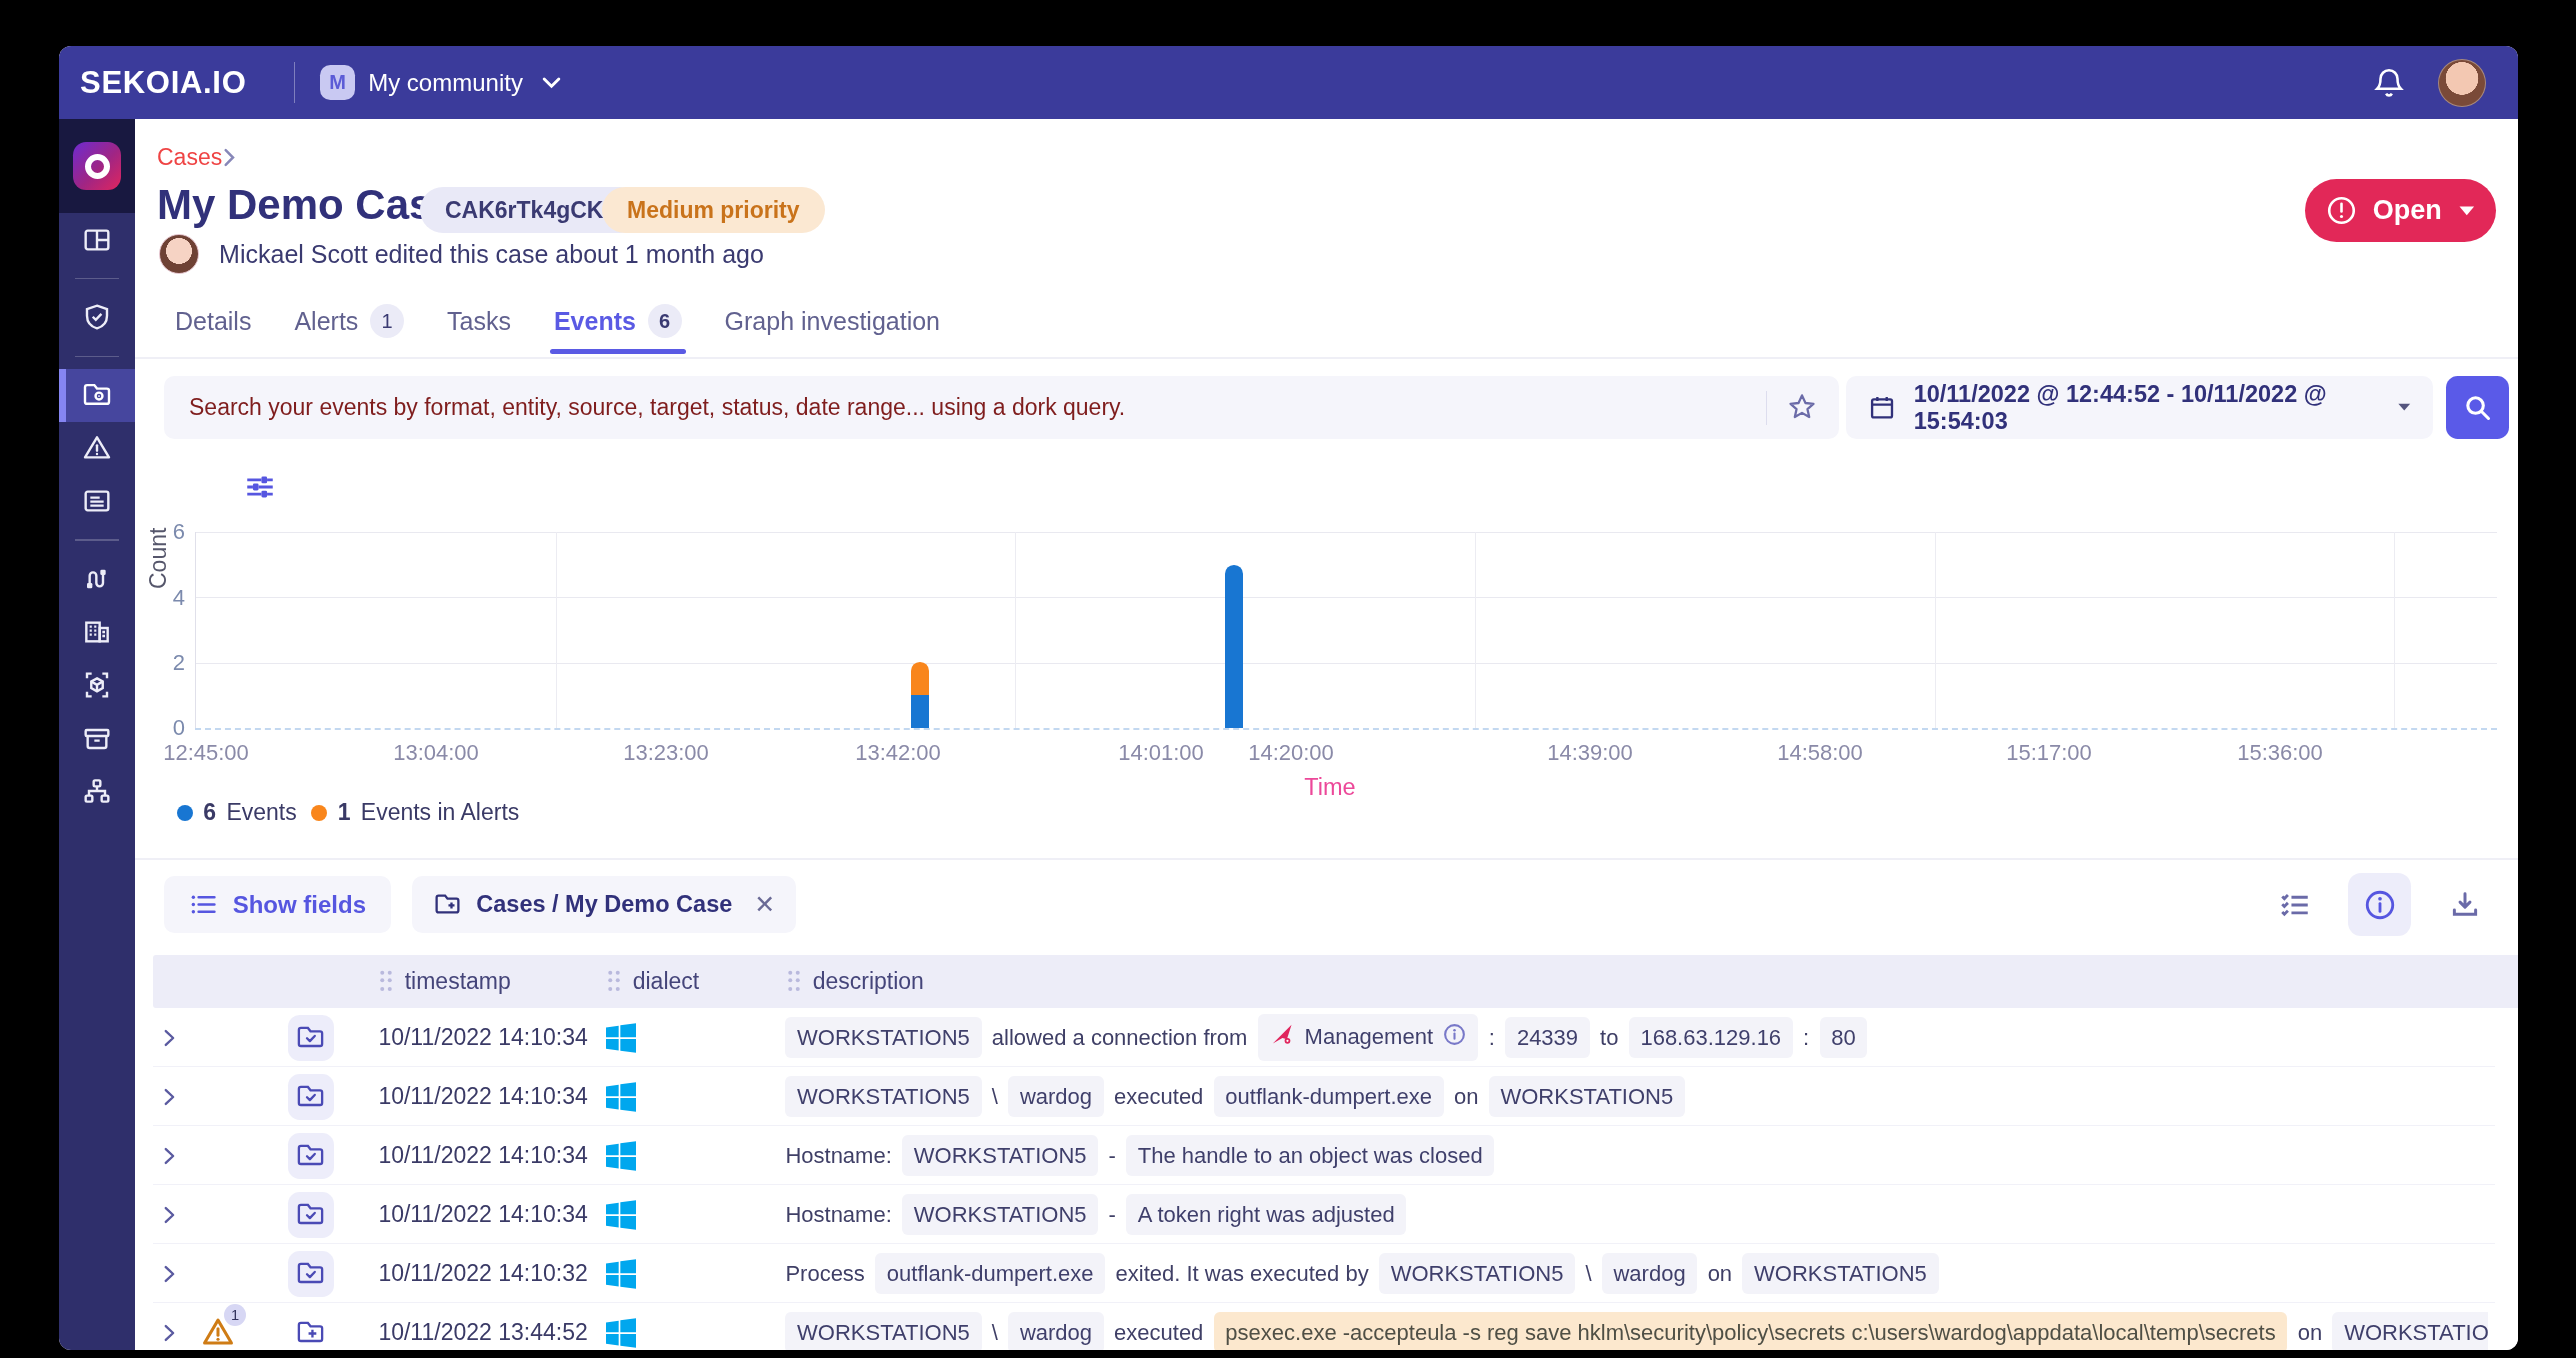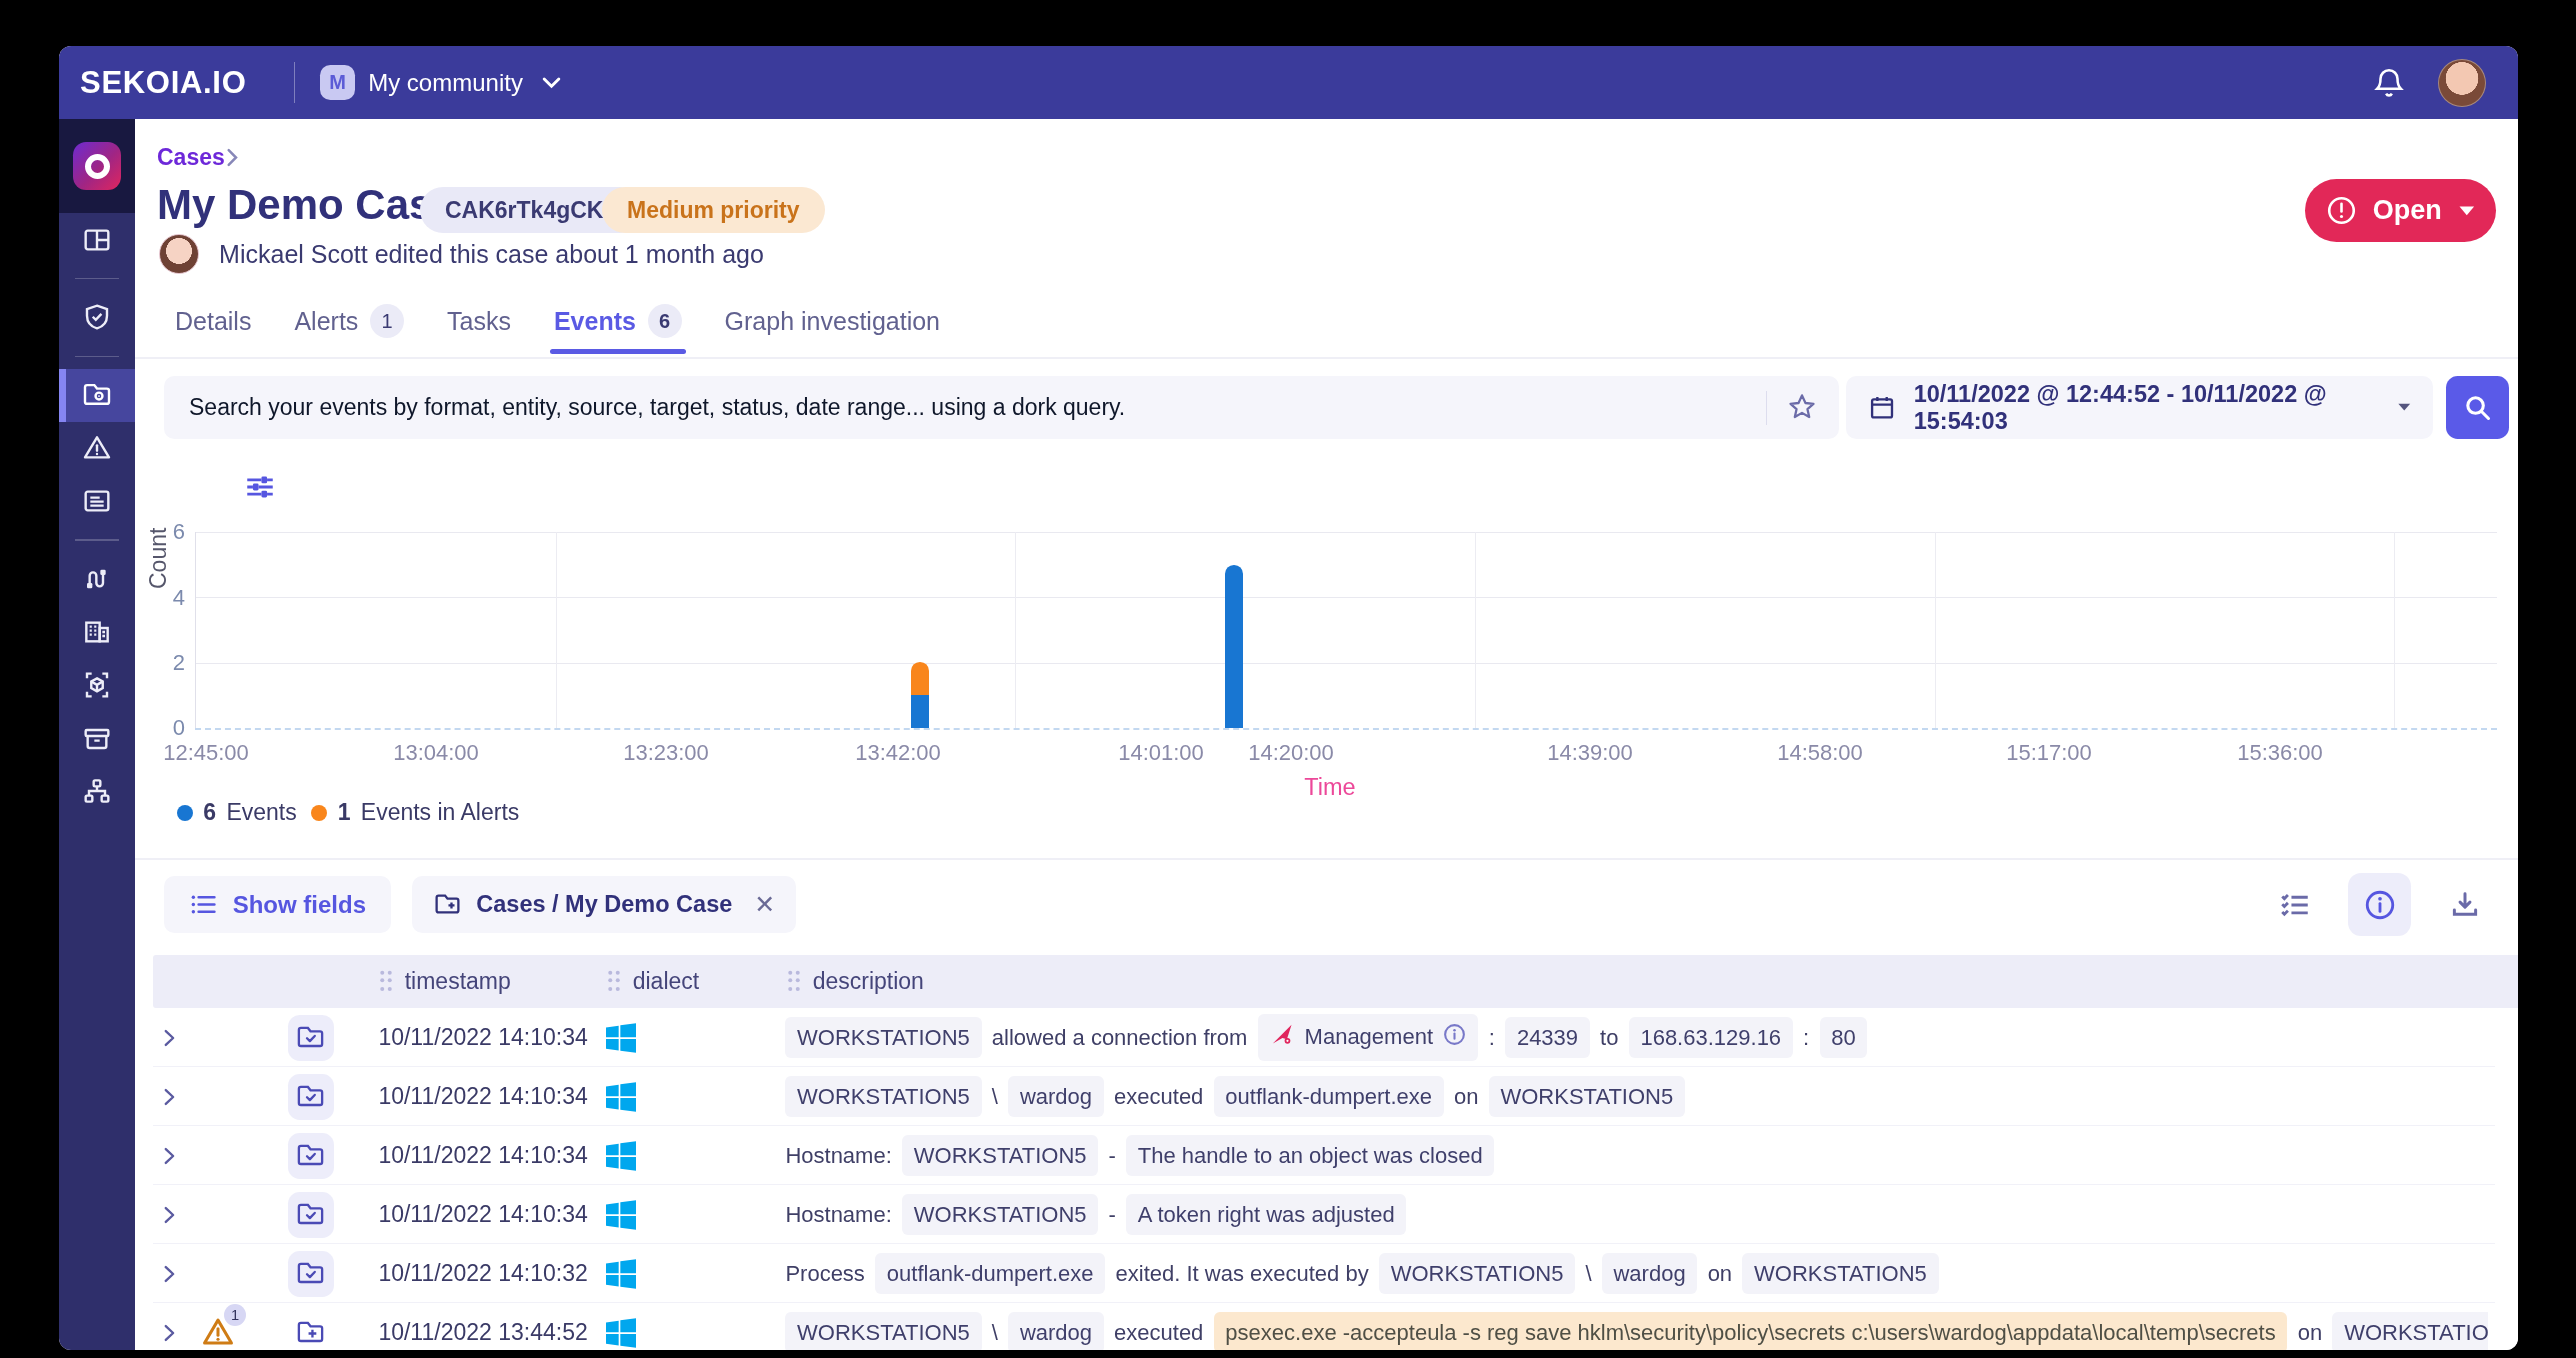--- a/index.html
+++ b/index.html
@@ -24,40 +24,40 @@
   .side-item { height:53px; display:flex; align-items:center; justify-content:center; position:relative; }
   .side-item.active { background:#46469E; height:53px; }
   .side-item.active::before { content:""; position:absolute; left:0; top:0; bottom:0; width:6.6px; background:#8585F2; }
   .side-div { height:1.5px; background:rgba(255,255,255,.22); margin:11.7px 16px; }
   .side-item svg { width:32px; height:32px; }
 
   
   .main { position:absolute; left:76px; top:73px; right:0; bottom:0; background:#fff; overflow:hidden; }
   .abs { position:absolute; }
 
-  .breadcrumb { left:22px; top:25px; font-size:23px; color:#6d28d9; display:flex; align-items:center; gap:0;font-weight:bold; }
+  .breadcrumb { left:22px; top:25px; font-size:23px; color:#ef4444; display:flex; align-items:center; gap:0; }
   .page-title { left:22px; top:62px; font-size:42px; font-weight:bold; color:#31317A; }
   .badge { height:46px; border-radius:23px; display:inline-flex; align-items:center; padding:0 25px; font-size:23px; font-weight:bold; }
   .badge.id { left:285px; top:68px; background:#E9E9F7; color:#3A3A72; }
   .badge.priority { left:467px; top:68px; background:#FBE8D2; color:#C9731B; font-weight:bold; }
   .meta { left:23.5px; top:115px; display:flex; align-items:center; gap:20.6px; font-size:25px; color:#3A3A70; }
   .meta .ava { width:40px; height:40px; border-radius:50%; background:radial-gradient(circle at 50% 42%, #F6D3C4 0 44%, #6E4134 45% 100%); border:0.7px solid #E3C3CC; }
 
   .open-btn { left:2170px; top:60px; width:191px; height:63px; border-radius:32px; background:#E22858; color:#fff; display:flex; align-items:center; justify-content:center; gap:16px; font-size:27px; font-weight:bold; cursor:pointer; }
 
   .tabs { left:40px; top:185px; display:flex; align-items:center; gap:43px; font-size:25px; color:#61618F;text-align:right; }
   .tab { display:flex; align-items:center; gap:11.7px; padding-bottom:16px; position:relative; cursor:pointer; }
   .tab .tbadge { min-width:34px; height:34px; border-radius:17px; background:#EBEBF7; color:#3A3A72; font-size:20px; display:flex; align-items:center; justify-content:center; padding:0 7.3px; }
   .tab.active { color:#5A5AE4; font-weight:bold; }
   .tab.active::after { content:""; position:absolute; left:-4.4px; right:-4.4px; bottom:0; height:5.1px; border-radius:2.9px; background:#5A5AE4; }
   .tabs-divider { left:0; right:0; top:238px; height:1.5px; background:#EFEFF6; }
 
   .search-row { left:29px; top:257px; right:22px; height:63px; }
   .search-input { position:absolute; left:0; top:0; width:1675px; height:63px; background:#F5F5FB; border-radius:10.3px; display:flex; align-items:center; }
-  .search-input .ph { color:#0f172a; font-size:23px; margin-left:25px; flex:1; }
+  .search-input .ph { color:#7f1d1d; font-size:23px; margin-left:25px; flex:1; }
   .si-div { width:1.5px; height:34px; background:#DNDN; background:#DDDDEE; margin-right:19px; }
   .star-wrap { margin-right:20.6px; }
   .date-chip { position:absolute; left:1682px; top:0; width:587px; height:63px; background:#F5F5FB; border-radius:10.3px; display:flex; align-items:center; gap:17.6px; padding:0 22px; font-size:23.5px; color:#31317A; font-weight:bold; }
   .date-chip .caret { margin-left:auto; }
   .search-btn { position:absolute; left:2282px; top:0; width:63px; height:63px; background:#5A5AE8; border-radius:11.7px; display:flex; align-items:center; justify-content:center; cursor:pointer; }
 
   .filter-icon { left:108px; top:351px; }
 
   
   .plot { left:60px; top:413px; width:2302px; height:196px; }

